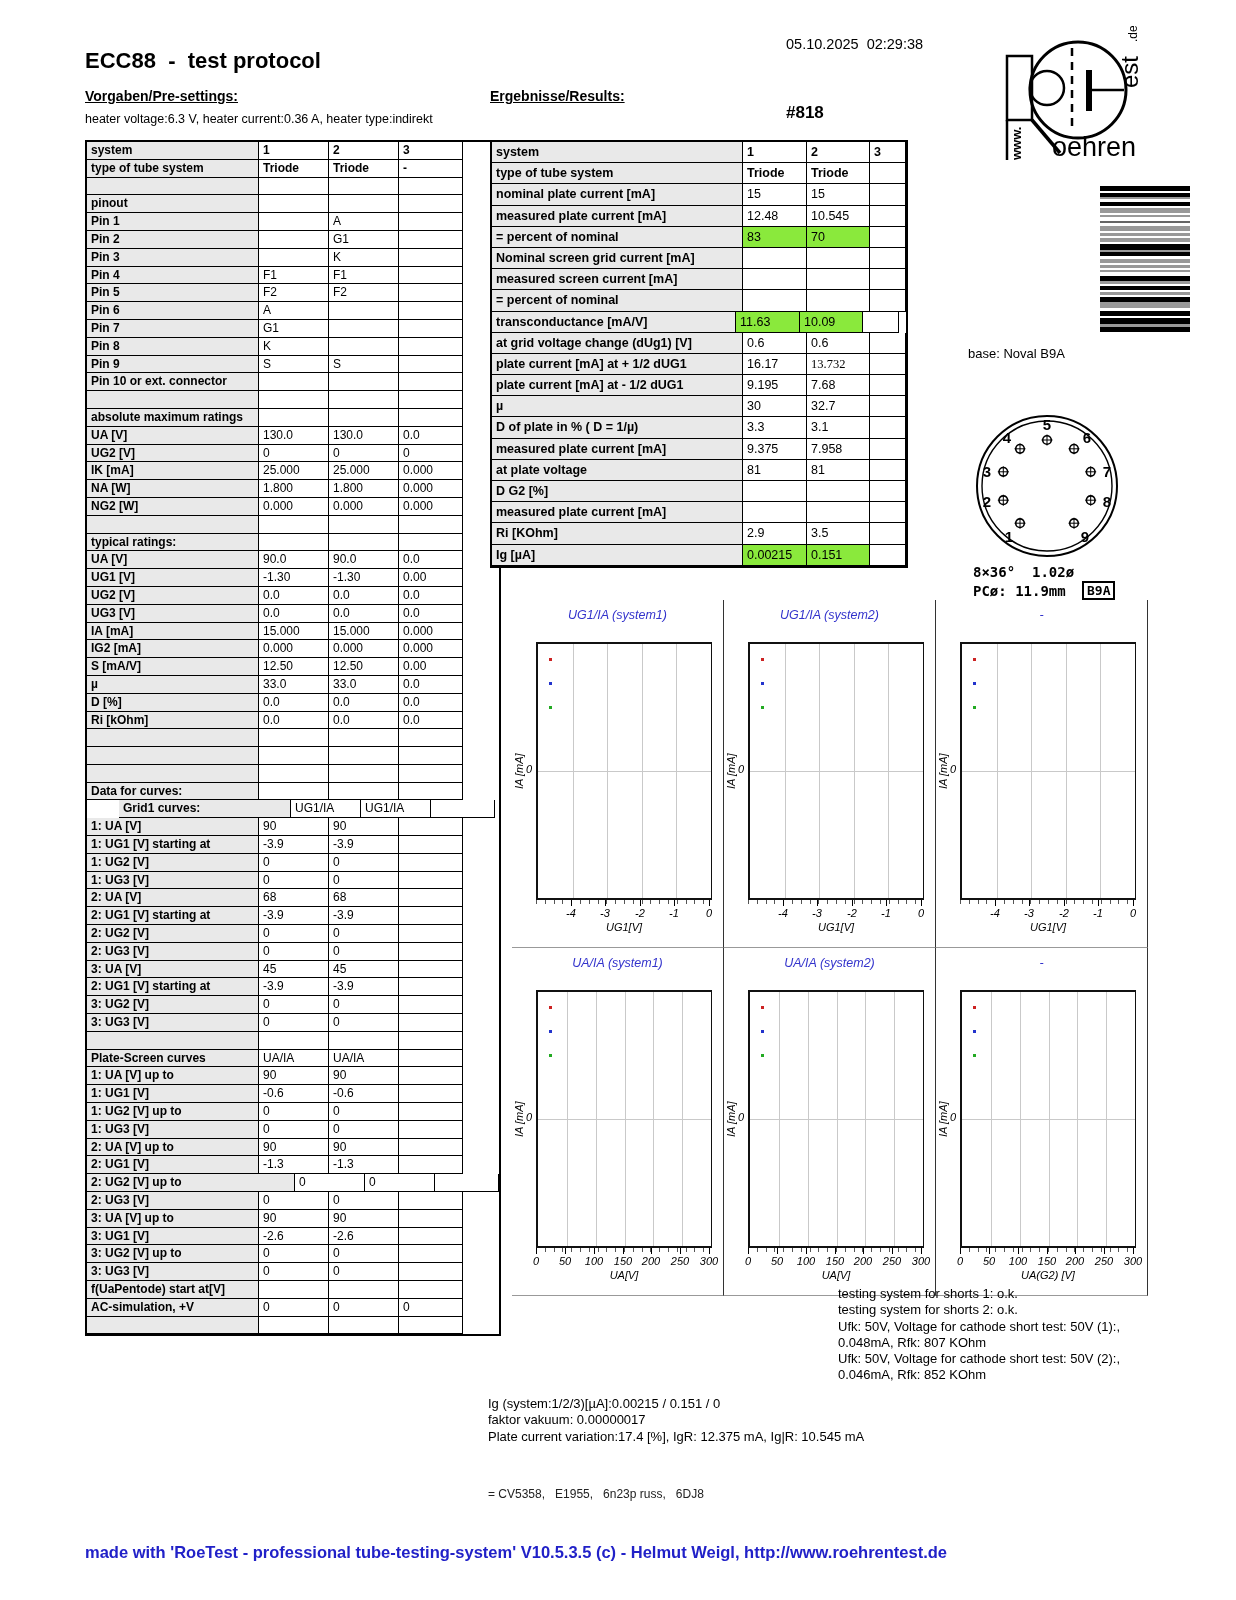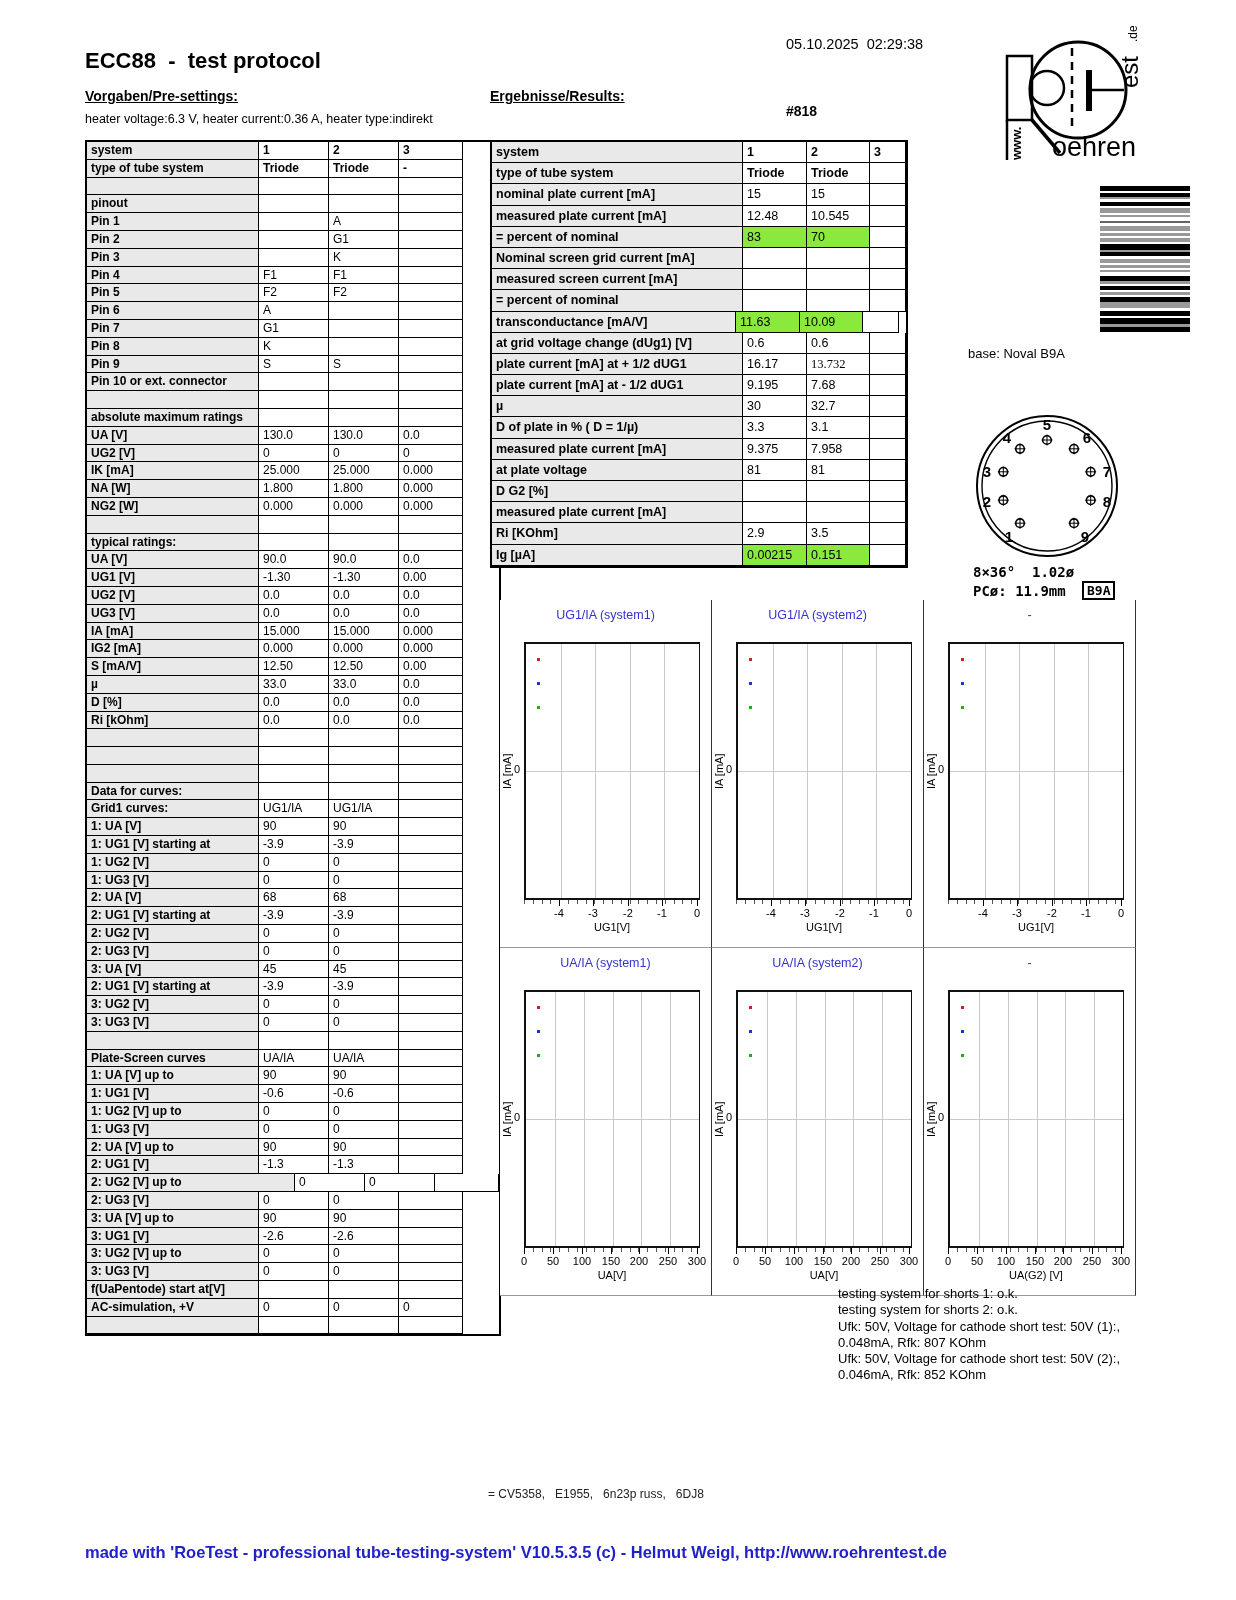--- a/index.html
+++ b/index.html
@@ -6,21 +6,21 @@
   body{width:1236px;height:1600px;background:#fff;position:relative;
        font-family:"Liberation Sans",sans-serif;color:#000;}
   .abs{position:absolute;}
   .page{position:absolute;left:0;top:0;width:1236px;height:1600px;overflow:hidden;}
 
   .title{left:85px;top:48px;font-size:22px;font-weight:bold;white-space:pre;}
   .timestamp{left:786px;top:36px;font-size:14.5px;white-space:pre;}
   .sec-h{font-size:14px;font-weight:bold;text-decoration:underline;}
   #pre-heading{left:85px;top:88px;}
   #res-heading{left:490px;top:88px;}
-  .serial{left:786px;top:103px;font-size:14px;font-weight:bold;}
+  .serial{left:786px;top:103px;font-size:17px;font-weight:bold;}
   .heater{left:85px;top:112px;font-size:12.5px;}
 
   .tbl{position:absolute;border:2px solid #000;background:#fff;}
   #pre-table{left:85px;top:140px;}
   #res-table{left:490px;top:140px;}
   .trow{display:flex;}
   .tcell{border-right:1px solid #000;border-bottom:1px solid #000;box-sizing:border-box;
          padding-left:4px;white-space:nowrap;overflow:hidden;font-size:12px;}
   #res-table .tcell{font-size:12.5px;}
   .lbl{background:#e9e9e9;font-weight:bold;}
@@ -35,21 +35,21 @@
 
   .base-label{left:968px;top:346px;font-size:13px;}
   #socket{left:962px;top:402px;}
   .spec{font-family:"DejaVu Sans Mono",monospace;font-weight:bold;font-size:14px;white-space:pre;}
   #spec1{left:973px;top:564px;}
   #spec2{left:973px;top:583px;}
   .badge{left:1082px;top:581px;font-family:"DejaVu Sans Mono",monospace;font-weight:bold;
          font-size:13px;border:2px solid #000;padding:0 3px;line-height:15px;}
 
   
-  #charts{left:500px;top:600px;width:639px;height:696px;}
+  #charts{left:512px;top:600px;width:639px;height:696px;font-style:italic;}
   .panel{position:absolute;width:212px;height:348px;box-sizing:border-box;background:#fff;
          border-right:1px solid #333;border-bottom:1px solid #999;}
   .ctitle{position:absolute;top:8px;left:0;width:100%;text-align:center;font-size:12.5px;color:#3333cc;}
   .plot{position:absolute;left:24px;top:42px;width:176px;height:258px;box-sizing:border-box;
         border:2px solid #111;border-right-width:1px;background:#fff;}
   .gline{position:absolute;top:0;bottom:0;width:1px;background:#c9c9c9;}
   .hline{position:absolute;left:0;right:0;height:1px;background:#c9c9c9;}
   .ldot{position:absolute;width:3px;height:3px;}
   .tickstrip{position:absolute;left:24px;top:300px;width:176px;height:4px;
              background:repeating-linear-gradient(90deg,#555 0 1px,transparent 1px 8.8px);}
@@ -313,21 +313,21 @@
         <div class="tcell" style="width: 70px; height: 17.8px; line-height: 16.8px;"></div>
         <div class="tcell" style="width: 64px; height: 17.8px; line-height: 16.8px;"></div>
       </div>
       <div class="trow">
         <div class="tcell lbl" style="width: 172px; height: 17.8px; line-height: 16.8px;">Data for curves:</div>
         <div class="tcell" style="width: 70px; height: 17.8px; line-height: 16.8px;"></div>
         <div class="tcell" style="width: 70px; height: 17.8px; line-height: 16.8px;"></div>
         <div class="tcell" style="width: 64px; height: 17.8px; line-height: 16.8px;"></div>
       </div>
       <div class="trow">
-        <div class="tcell lbl" style="width: 172px; height: 17.8px; line-height: 16.8px;">Grid1 curves:</div>
+        <div class="tcell lbl" style="width: 172px; height: 17.8px; line-height: 16.8px; margin-left: 32px;">Grid1 curves:</div>
         <div class="tcell" style="width: 70px; height: 17.8px; line-height: 16.8px;">UG1/IA</div>
         <div class="tcell" style="width: 70px; height: 17.8px; line-height: 16.8px;">UG1/IA</div>
         <div class="tcell" style="width: 64px; height: 17.8px; line-height: 16.8px;"></div>
       </div>
       <div class="trow">
         <div class="tcell lbl" style="width: 172px; height: 17.8px; line-height: 16.8px;">1: UA [V]</div>
         <div class="tcell" style="width: 70px; height: 17.8px; line-height: 16.8px;">90</div>
         <div class="tcell" style="width: 70px; height: 17.8px; line-height: 16.8px;">90</div>
         <div class="tcell" style="width: 64px; height: 17.8px; line-height: 16.8px;"></div>
       </div>
@@ -900,16 +900,21 @@
     </div>
 
   <div id="notes-right" class="abs noteblock">
       <div>testing system for shorts 1: o.k.</div>
       <div>testing system for shorts 2: o.k.</div>
       <div>Ufk: 50V, Voltage for cathode short test: 50V (1):,</div>
       <div>0.048mA, Rfk: 807 KOhm</div>
       <div>Ufk: 50V, Voltage for cathode short test: 50V (2):,</div>
       <div>0.046mA, Rfk: 852 KOhm</div>
     </div>
+  <div id="notes-ig" class="abs noteblock">
+      <div>Ig (system:1/2/3)[µA]:0.00215 / 0.151 / 0</div>
+      <div>faktor vakuum: 0.00000017</div>
+      <div>Plate current variation:17.4 [%], IgR: 12.375 mA, Ig|R: 10.545 mA</div>
+    </div>
   <div class="abs equiv">= CV5358,   E1955,   6n23p russ,   6DJ8</div>
 
   <div class="abs footer">made with 'RoeTest - professional tube-testing-system' V10.5.3.5 (c) - Helmut Weigl, http://www.roehrentest.de</div>
 </div>
 
 </body></html>

